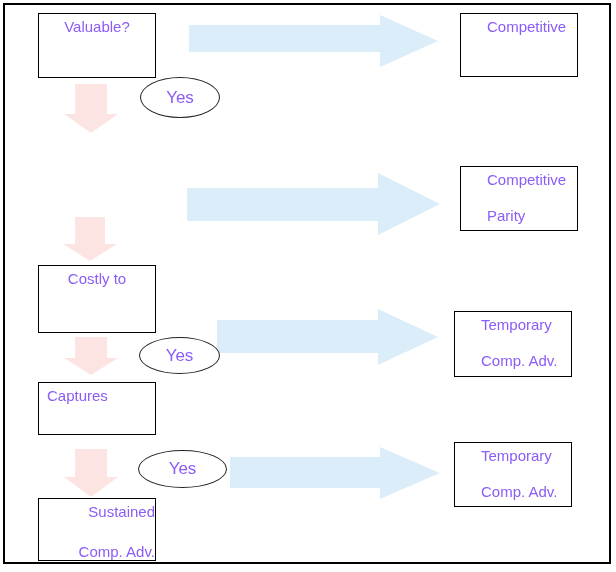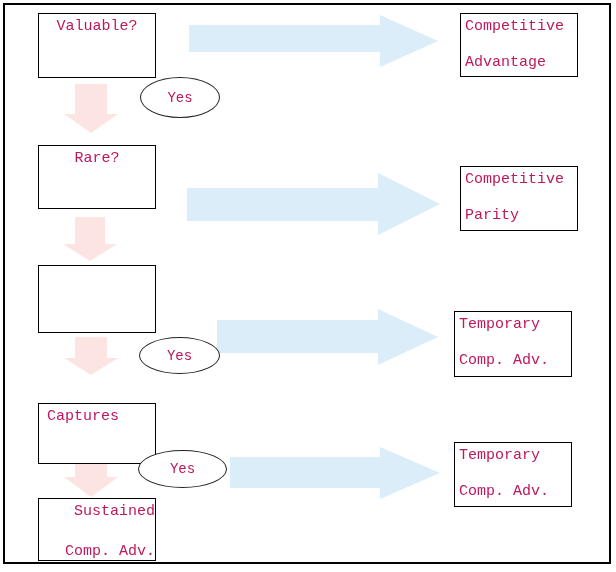--- a/index.html
+++ b/index.html
@@ -1,22 +1,22 @@
 <!DOCTYPE html>
 <html style="--arrow-blue: #dbedf8; --arrow-pink: #fce4e3;"><head>
 <meta charset="utf-8">
 <style>
   html, body { margin: 0; padding: 0; background: #fff; }
   #canvas {
     position: relative;
     width: 616px;
     height: 572px;
     background: #fff;
-    font-family: Liberation Mono, monospace;
-    color: #be185d;
+    font-family: Liberation Sans, sans-serif;
+    color: #8b5cf6;
     overflow: hidden;
   }
   .outer-frame {
     position: absolute;
     left: 3px; top: 3px;
     width: 604px; height: 557px;
     border: 2px solid #000;
     background: transparent;
   }
   .shape-box {
@@ -30,21 +30,21 @@
   }
   .shape-box .line {
     display: block;
     height: 40px;
     line-height: 20px;
     white-space: nowrap;
   }
   .shape-box.align-center { text-align: center; }
   .shape-box.align-left { padding-left: 8px; text-align: left; }
   .shape-box.right-col .line { height: 36px; }
-  .shape-box.right-col { padding-left: 4px; }
+  .shape-box.right-col { padding-left: 26px; }
 
   .h-arrow-body {
     position: absolute;
     background: var(--arrow-blue);
     z-index: 1;
   }
   .h-arrow-head {
     position: absolute;
     width: 0; height: 0;
     z-index: 1;
@@ -61,54 +61,51 @@
   }
   .label-ellipse {
     position: absolute;
     box-sizing: border-box;
     border: 1.5px solid #222;
     border-radius: 50%;
     background: #fff;
     display: flex;
     align-items: center;
     justify-content: center;
-    font-size: 14px;
+    font-size: 17px;
     z-index: 4;
   }
 </style>
 </head>
 <body>
 
 <div id="canvas" style="background: rgb(255, 255, 255);">
 
   <div class="outer-frame"></div>
 
   <div class="shape-box align-center" style="left:38px; top:13px; width:118px; height:65px;">
     <span class="line">Valuable?</span>
   </div>
 
-  <div class="shape-box align-center" style="left:38px; top:145px; width:118px; height:64px;">
-    <span class="line">Rare?</span>
+
+  <div class="shape-box align-center" style="left:38px; top:265px; width:118px; height:68px;">
+    <span class="line">Costly to</span>
   </div>
 
-  <div class="shape-box align-center" style="left:38px; top:265px; width:118px; height:68px;">
-  </div>
-
-  <div class="shape-box align-left" style="left:38px; top:403px; width:118px; height:61px;">
+  <div class="shape-box align-left" style="left:38px; top:382px; width:118px; height:53px;">
     <span class="line">Captures</span>
   </div>
 
   <div class="shape-box align-left" style="left:38px; top:498px; width:118px; height:63px;text-align:right;">
     <span class="line">Sustained</span>
     <span class="line">Comp. Adv.</span>
   </div>
 
   <div class="shape-box right-col" style="left:460px; top:13px; width:118px; height:64px;">
     <span class="line">Competitive</span>
-    <span class="line">Advantage</span>
   </div>
 
   <div class="shape-box right-col" style="left:460px; top:166px; width:118px; height:65px;">
     <span class="line">Competitive</span>
     <span class="line">Parity</span>
   </div>
 
   <div class="shape-box right-col" style="left:454px; top:311px; width:118px; height:66px;">
     <span class="line">Temporary</span>
     <span class="line">Comp. Adv.</span>

